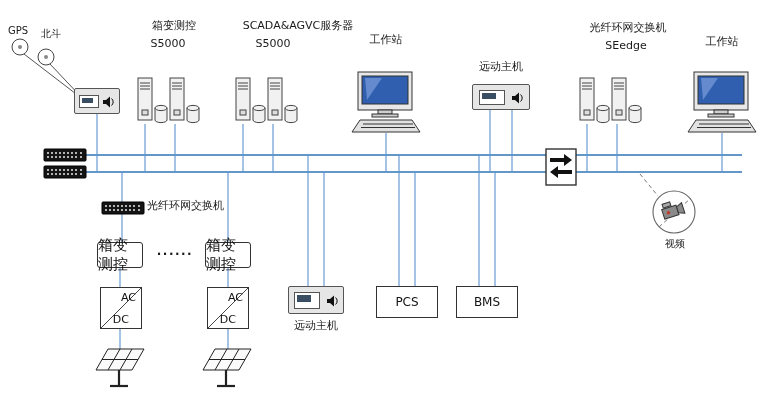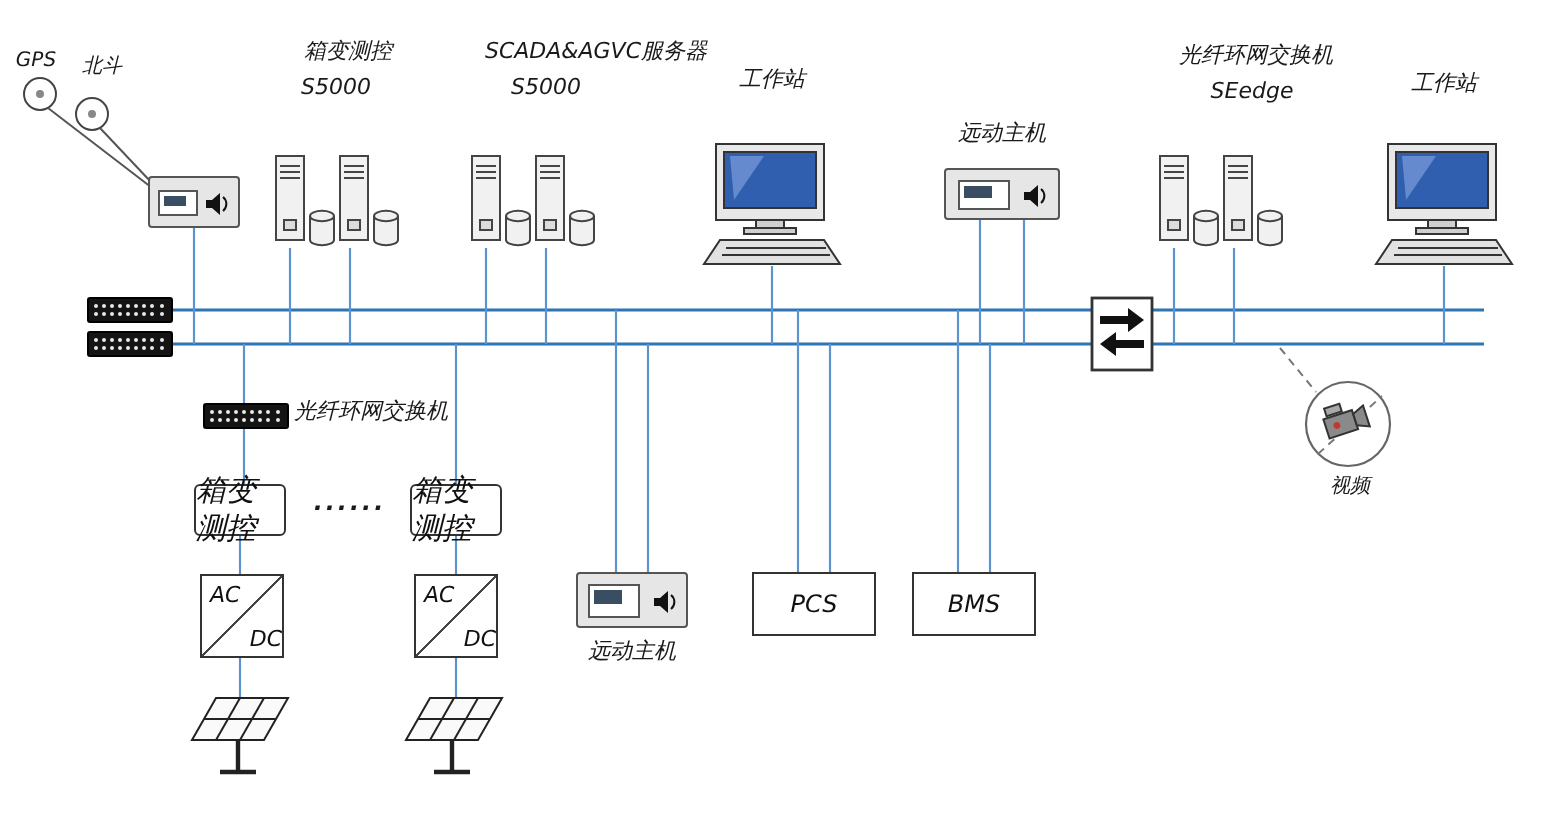--- a/index.html
+++ b/index.html
@@ -1,17 +1,17 @@
 <!DOCTYPE html>
 <html style="--bus: #2e75b6; --connector: #5b94cf; --screen: #2f5fae;"><head>
 <meta charset="utf-8">
 <style>
   * { margin:0; padding:0; box-sizing:border-box; }
   html,body { background:#fff; font-family:"DejaVu Sans","Liberation Sans",sans-serif; }
-  .canvas { position:relative; width:775px; height:415px; background:#fff; overflow:hidden;font-style:italic; }
+  .canvas { position:relative; width:775px; height:415px; background:#fff; overflow:hidden; }
   .wires { position:absolute; left:0; top:0; }
 
   .busline { stroke:var(--bus,#2e75b6); stroke-width:1.6; }
   .conn    { stroke:var(--connector,#5b94cf); stroke-width:1.1; }
   .blk     { stroke:#555; stroke-width:1; fill:none; }
   .dash    { stroke:#777; stroke-width:1; stroke-dasharray:4 3; fill:none; }
   .scrfill { fill:var(--screen,#2f5fae); }
 
   .label { position:absolute; color:#1a1a1a; font-size:11px; line-height:1.15; text-align:center; white-space:nowrap; }
   .label.sm { font-size:10px; }
@@ -21,22 +21,22 @@
   .hmi .scr { position:absolute; background:#fff; border:1px solid #555; }
   .hmi .scr i { position:absolute; left:2px; top:2px; width:60%; height:46%; background:#3a4e63; display:block; }
   .spk { position:absolute; }
 
   .box { position:absolute; background:#fff; border:1.2px solid #333; display:flex; align-items:center; justify-content:center; font-size:12px; color:#111; }
   .box.rounded { border-radius:3px; font-size:15px; }
 
   .acdc { position:absolute; background:#fff; border:1.2px solid #333;
           background-image:linear-gradient(135deg, transparent 48.8%, #444 48.8%, #444 51.2%, transparent 51.2%); }
   .acdc span { position:absolute; font-size:11px; color:#111; }
-  .acdc .ac { left:4px; top:3px; }
-  .acdc .dc { right:0; bottom:2px; }
+  .acdc .ac { left:20px; top:3px; }
+  .acdc .dc { right:12px; bottom:2px; }
 
   .ellipsis { letter-spacing:1.5px; font-weight:bold; }
 </style>
 </head>
 <body>
 
 <div class="canvas">
 
   <svg class="wires" width="775" height="415" viewBox="0 0 775 415">
     <defs>

